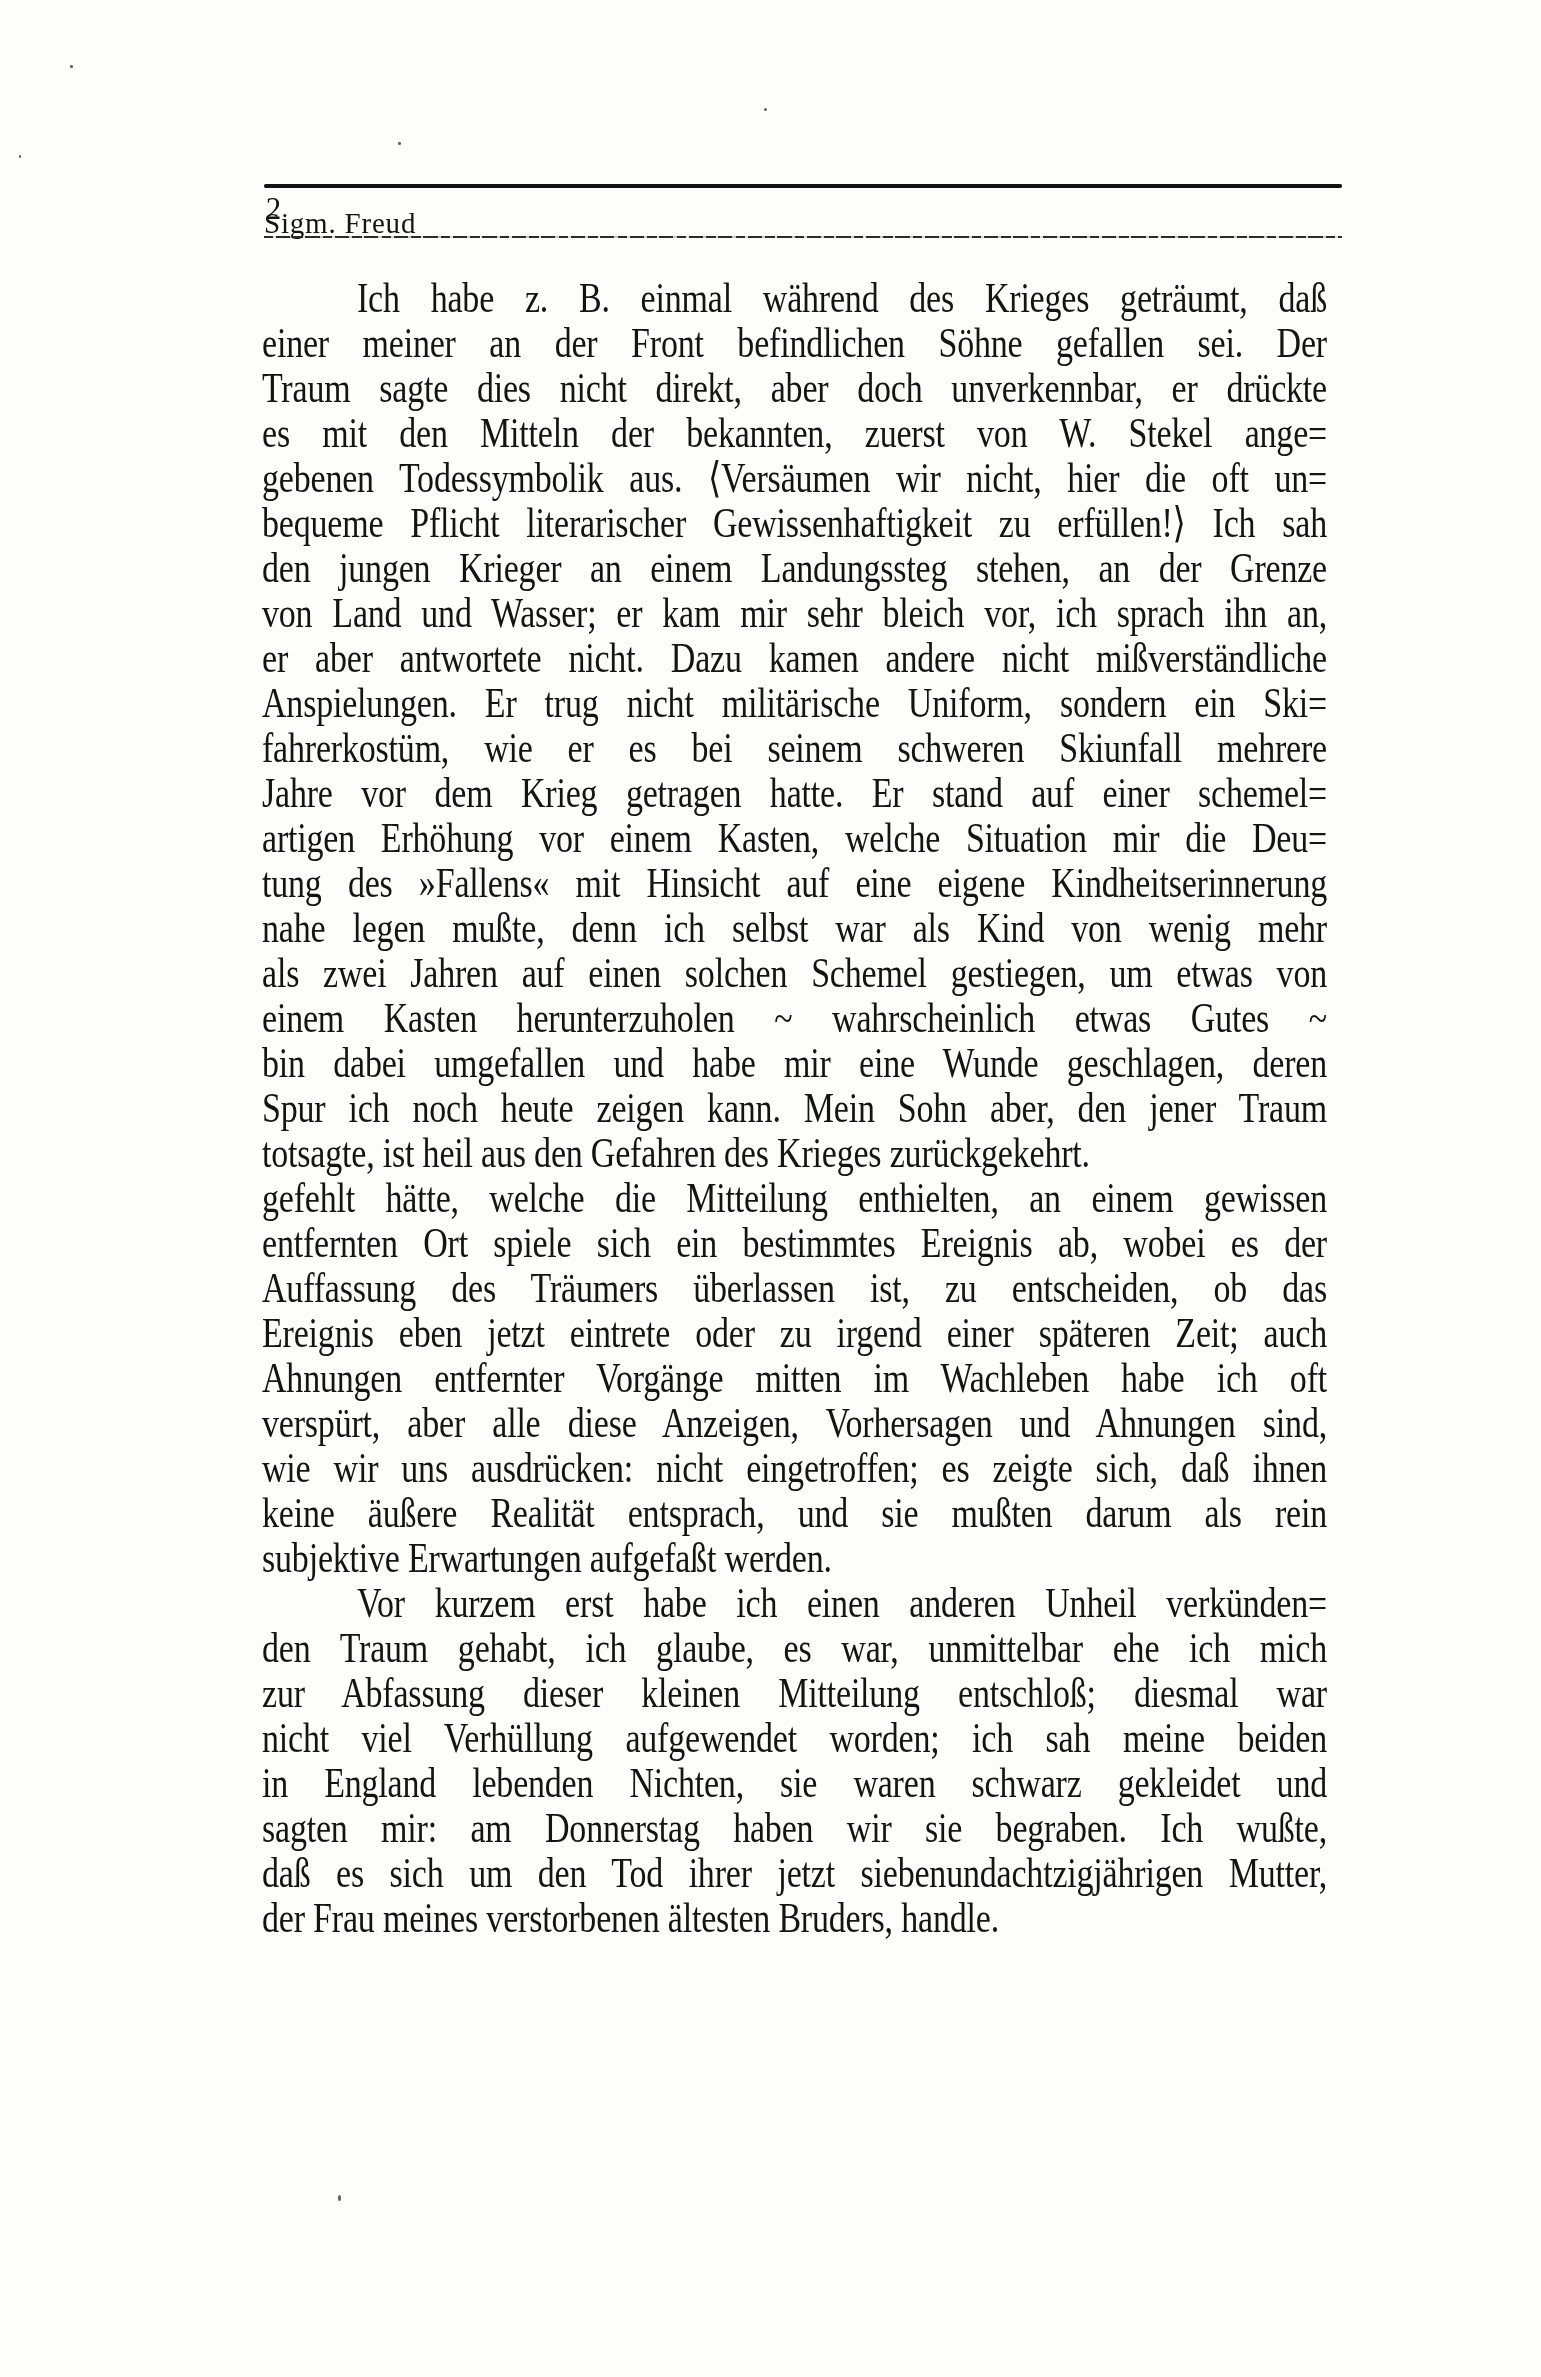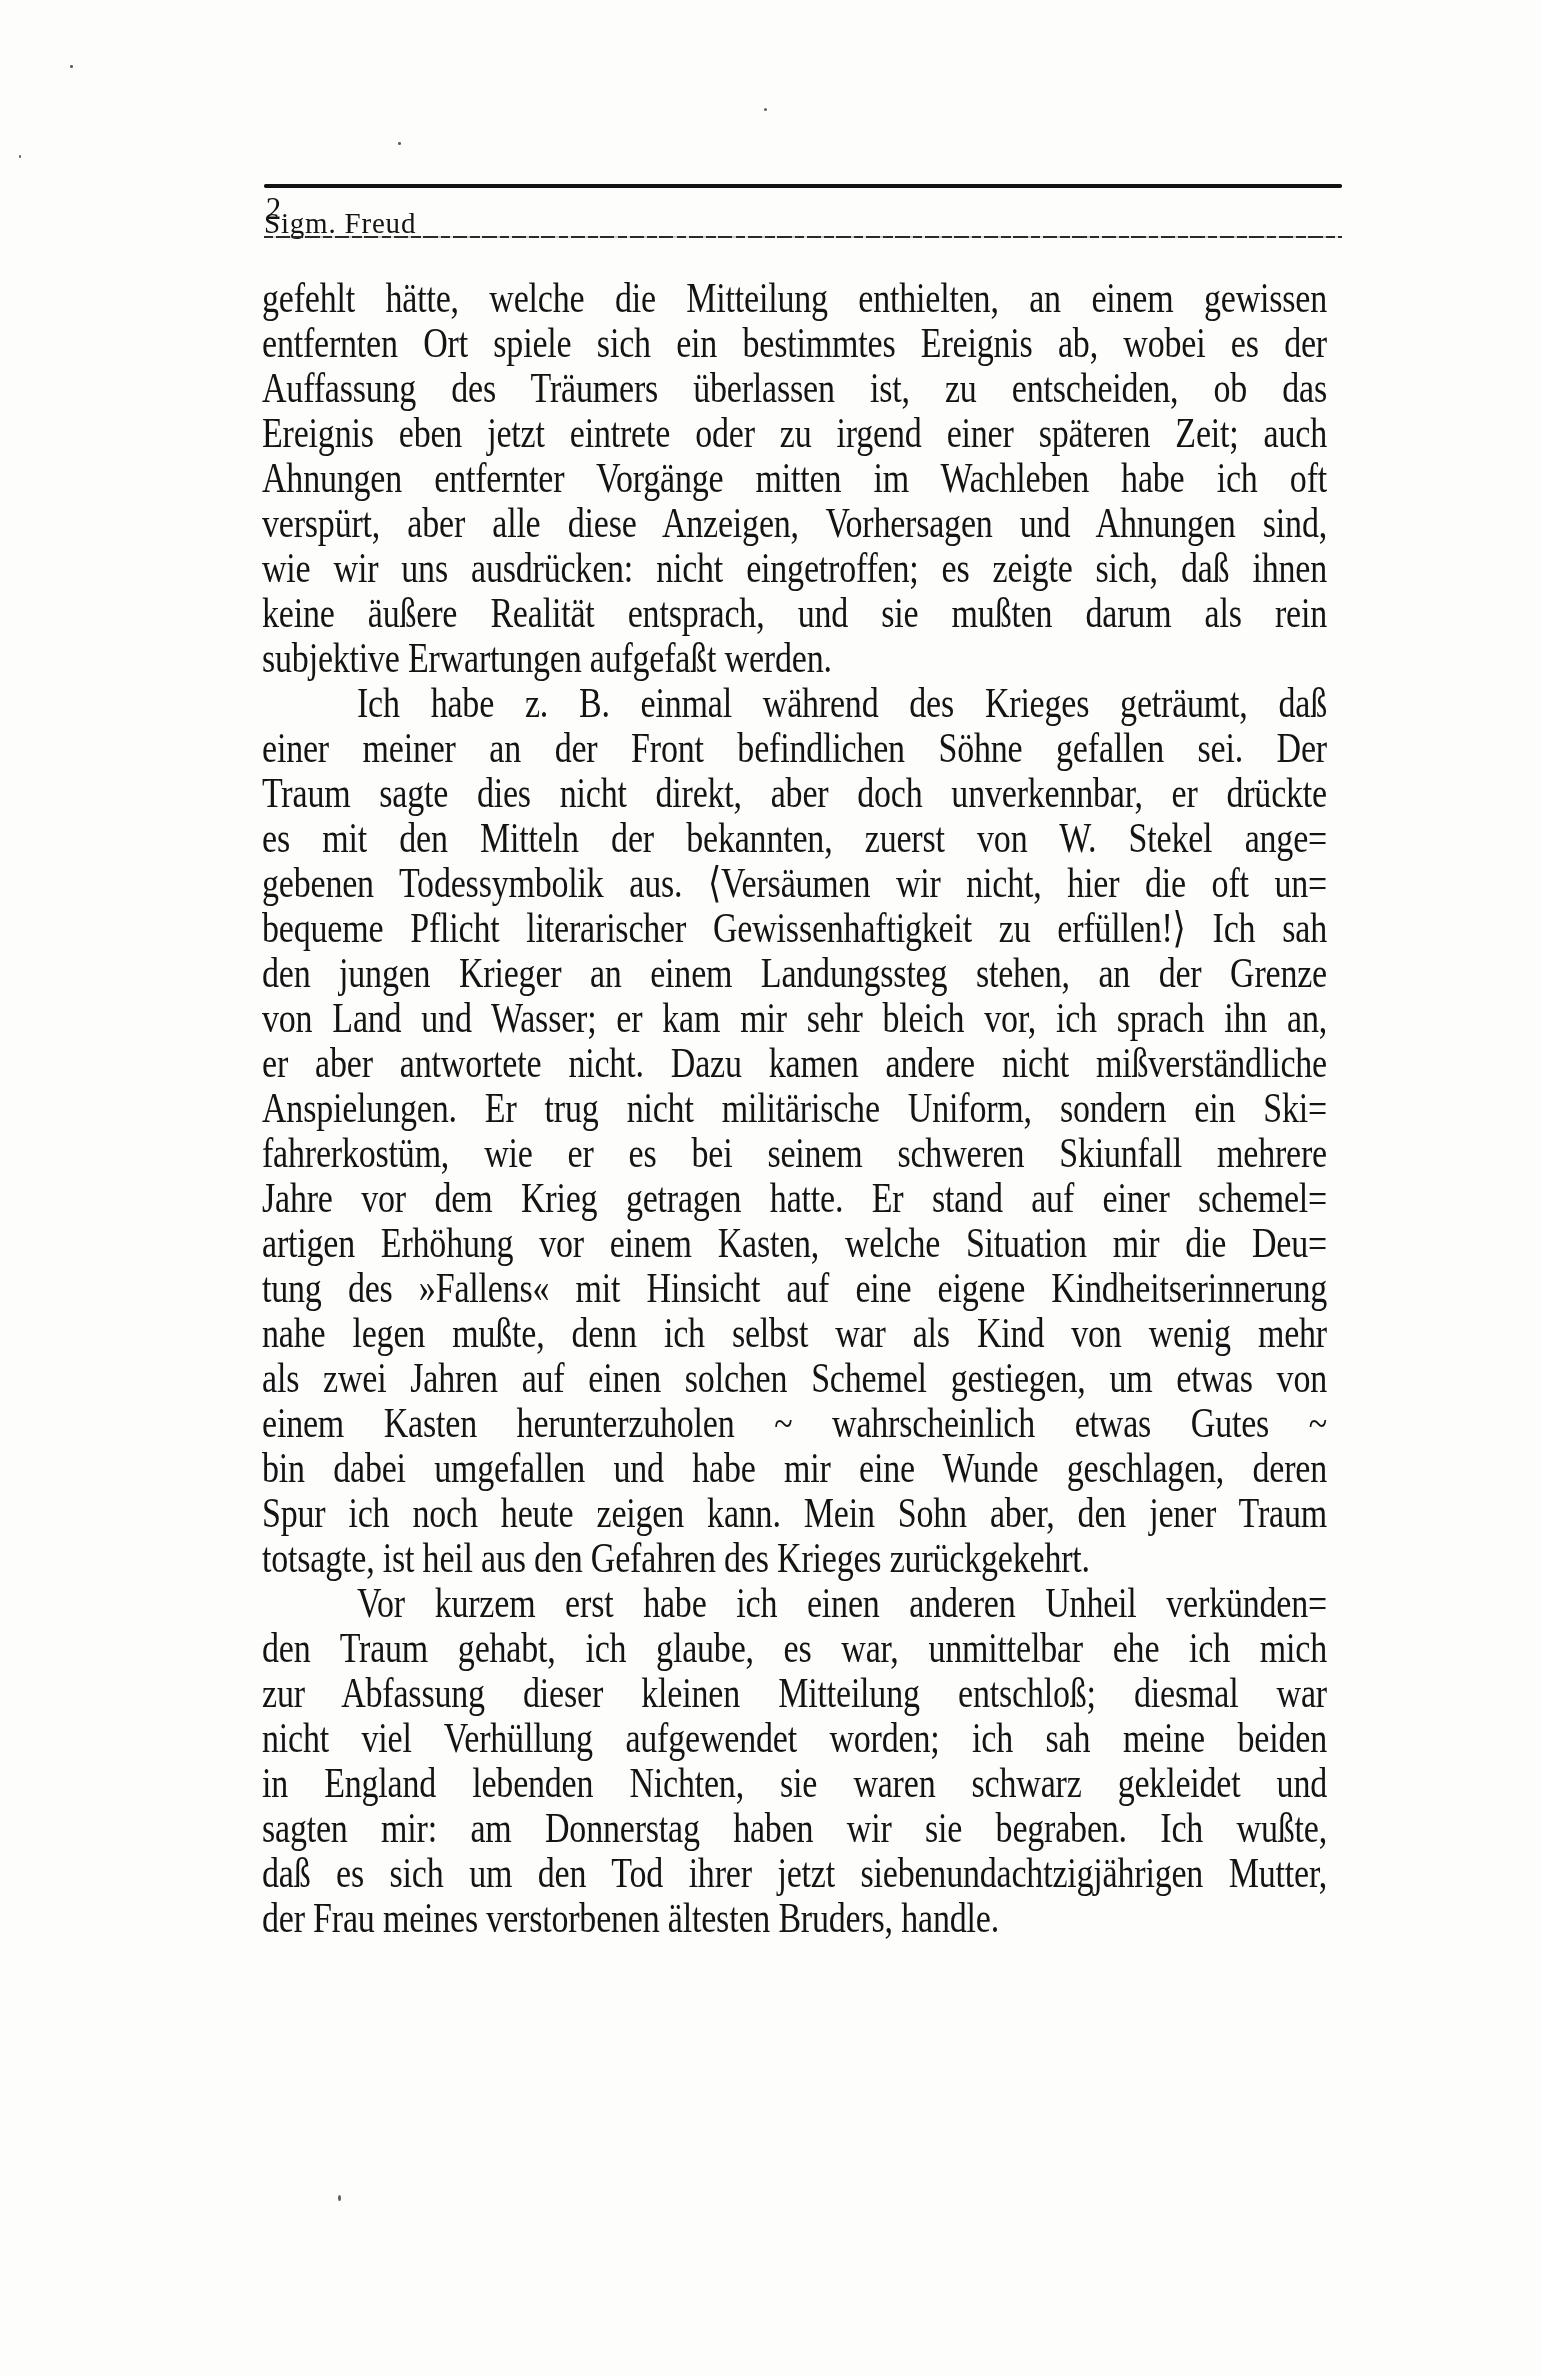--- a/index.html
+++ b/index.html
@@ -91,51 +91,51 @@
 
   <div class="header-row">
     <span class="pagenum">2</span>
     <span class="running-title">Sigm. Freud</span>
   </div>
 
   <div class="rule-bottom"></div>
 
   <div class="bodytext" id="body-text">
       <div class="para">
-        <div class="line">gefehlt hätte, welche die Mitteilung enthielten, an einem gewissen</div>
-        <div class="line">entfernten Ort spiele sich ein bestimmtes Ereignis ab, wobei es der</div>
-        <div class="line">Auffassung des Träumers überlassen ist, zu entscheiden, ob das</div>
-        <div class="line">Ereignis eben jetzt eintrete oder zu irgend einer späteren Zeit; auch</div>
-        <div class="line">Ahnungen entfernter Vorgänge mitten im Wachleben habe ich oft</div>
-        <div class="line">verspürt, aber alle diese Anzeigen, Vorhersagen und Ahnungen sind,</div>
-        <div class="line">wie wir uns ausdrücken: nicht eingetroffen; es zeigte sich, daß ihnen</div>
-        <div class="line">keine äußere Realität entsprach, und sie mußten darum als rein</div>
-        <div class="line flush">subjektive Erwartungen aufgefaßt werden.</div>
-      </div>
-      <div class="para">
         <div class="line indent">Ich habe z. B. einmal während des Krieges geträumt, daß</div>
         <div class="line">einer meiner an der Front befindlichen Söhne gefallen sei. Der</div>
         <div class="line">Traum sagte dies nicht direkt, aber doch unverkennbar, er drückte</div>
         <div class="line">es mit den Mitteln der bekannten, zuerst von W. Stekel ange=</div>
         <div class="line">gebenen Todessymbolik aus. ⟨Versäumen wir nicht, hier die oft un=</div>
         <div class="line">bequeme Pflicht literarischer Gewissenhaftigkeit zu erfüllen!⟩ Ich sah</div>
         <div class="line">den jungen Krieger an einem Landungssteg stehen, an der Grenze</div>
         <div class="line">von Land und Wasser; er kam mir sehr bleich vor, ich sprach ihn an,</div>
         <div class="line">er aber antwortete nicht. Dazu kamen andere nicht mißverständliche</div>
         <div class="line">Anspielungen. Er trug nicht militärische Uniform, sondern ein Ski=</div>
         <div class="line">fahrerkostüm, wie er es bei seinem schweren Skiunfall mehrere</div>
         <div class="line">Jahre vor dem Krieg getragen hatte. Er stand auf einer schemel=</div>
         <div class="line">artigen Erhöhung vor einem Kasten, welche Situation mir die Deu=</div>
         <div class="line">tung des »Fallens« mit Hinsicht auf eine eigene Kindheitserinnerung</div>
         <div class="line">nahe legen mußte, denn ich selbst war als Kind von wenig mehr</div>
         <div class="line">als zwei Jahren auf einen solchen Schemel gestiegen, um etwas von</div>
         <div class="line">einem Kasten herunterzuholen ~ wahrscheinlich etwas Gutes ~</div>
         <div class="line">bin dabei umgefallen und habe mir eine Wunde geschlagen, deren</div>
         <div class="line">Spur ich noch heute zeigen kann. Mein Sohn aber, den jener Traum</div>
         <div class="line flush">totsagte, ist heil aus den Gefahren des Krieges zurückgekehrt.</div>
+      </div>
+      <div class="para">
+        <div class="line">gefehlt hätte, welche die Mitteilung enthielten, an einem gewissen</div>
+        <div class="line">entfernten Ort spiele sich ein bestimmtes Ereignis ab, wobei es der</div>
+        <div class="line">Auffassung des Träumers überlassen ist, zu entscheiden, ob das</div>
+        <div class="line">Ereignis eben jetzt eintrete oder zu irgend einer späteren Zeit; auch</div>
+        <div class="line">Ahnungen entfernter Vorgänge mitten im Wachleben habe ich oft</div>
+        <div class="line">verspürt, aber alle diese Anzeigen, Vorhersagen und Ahnungen sind,</div>
+        <div class="line">wie wir uns ausdrücken: nicht eingetroffen; es zeigte sich, daß ihnen</div>
+        <div class="line">keine äußere Realität entsprach, und sie mußten darum als rein</div>
+        <div class="line flush">subjektive Erwartungen aufgefaßt werden.</div>
       </div>
       <div class="para">
         <div class="line indent">Vor kurzem erst habe ich einen anderen Unheil verkünden=</div>
         <div class="line">den Traum gehabt, ich glaube, es war, unmittelbar ehe ich mich</div>
         <div class="line">zur Abfassung dieser kleinen Mitteilung entschloß; diesmal war</div>
         <div class="line">nicht viel Verhüllung aufgewendet worden; ich sah meine beiden</div>
         <div class="line">in England lebenden Nichten, sie waren schwarz gekleidet und</div>
         <div class="line">sagten mir: am Donnerstag haben wir sie begraben. Ich wußte,</div>
         <div class="line">daß es sich um den Tod ihrer jetzt siebenundachtzigjährigen Mutter,</div>
         <div class="line flush">der Frau meines verstorbenen ältesten Bruders, handle.</div>

